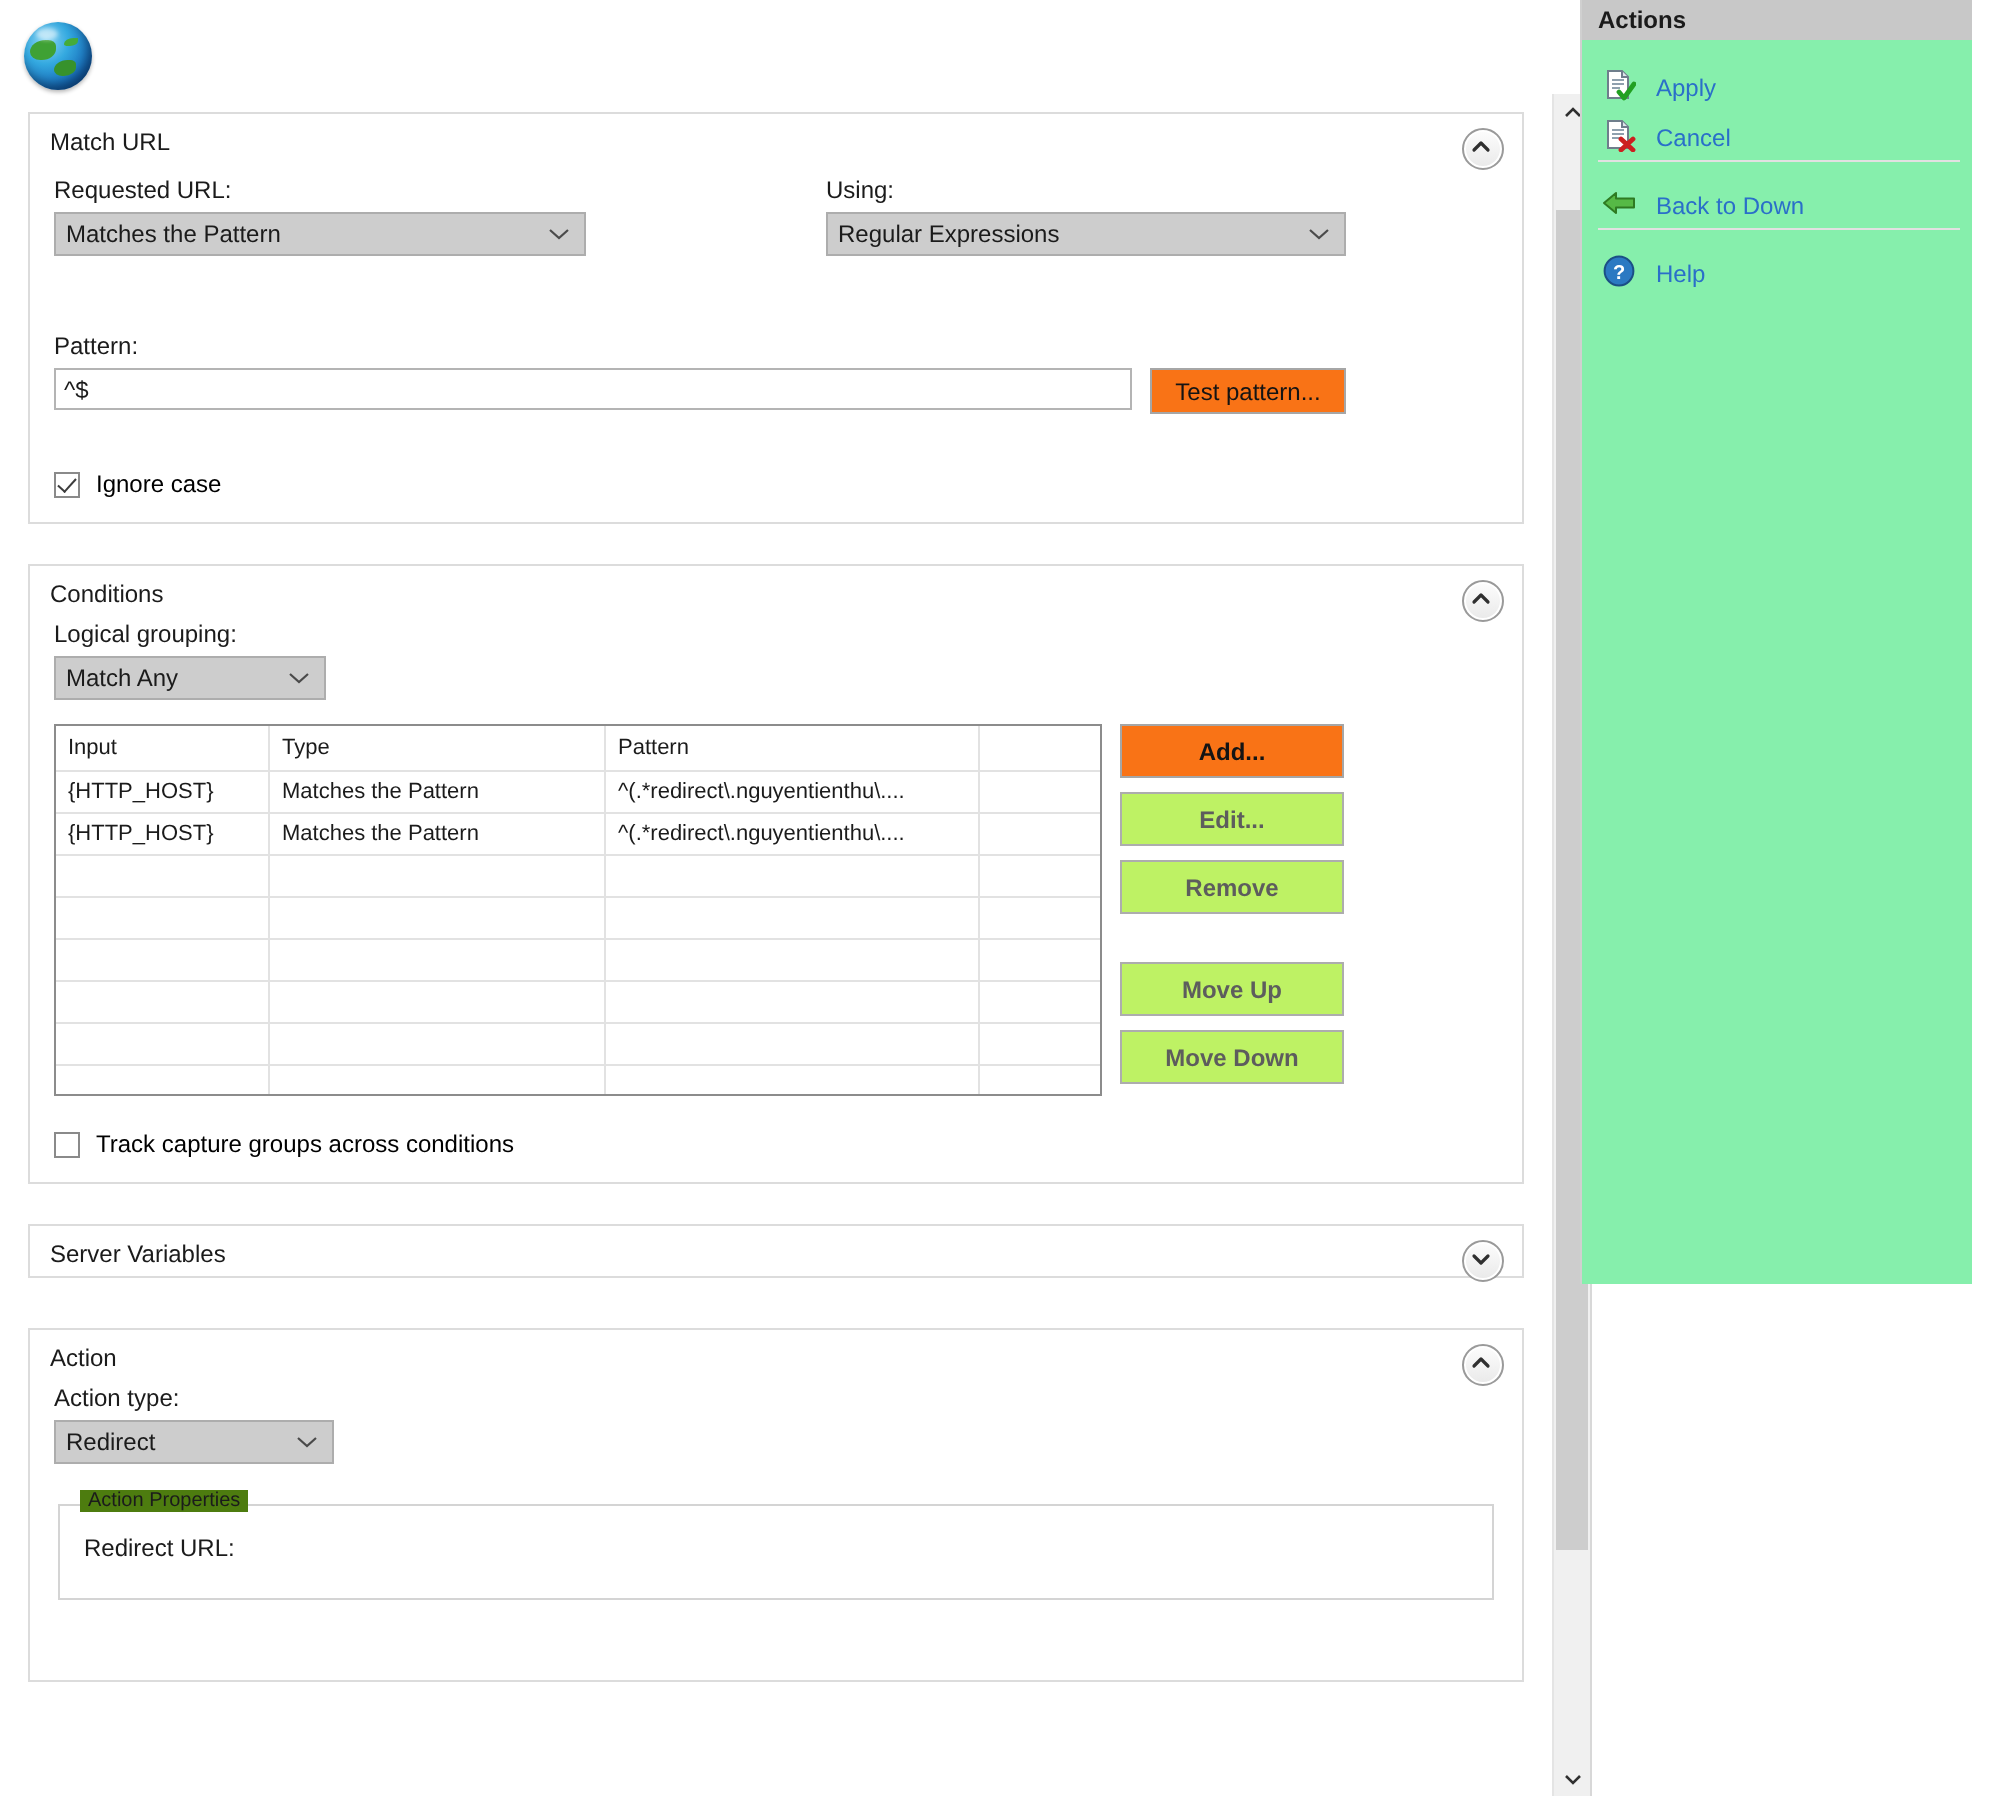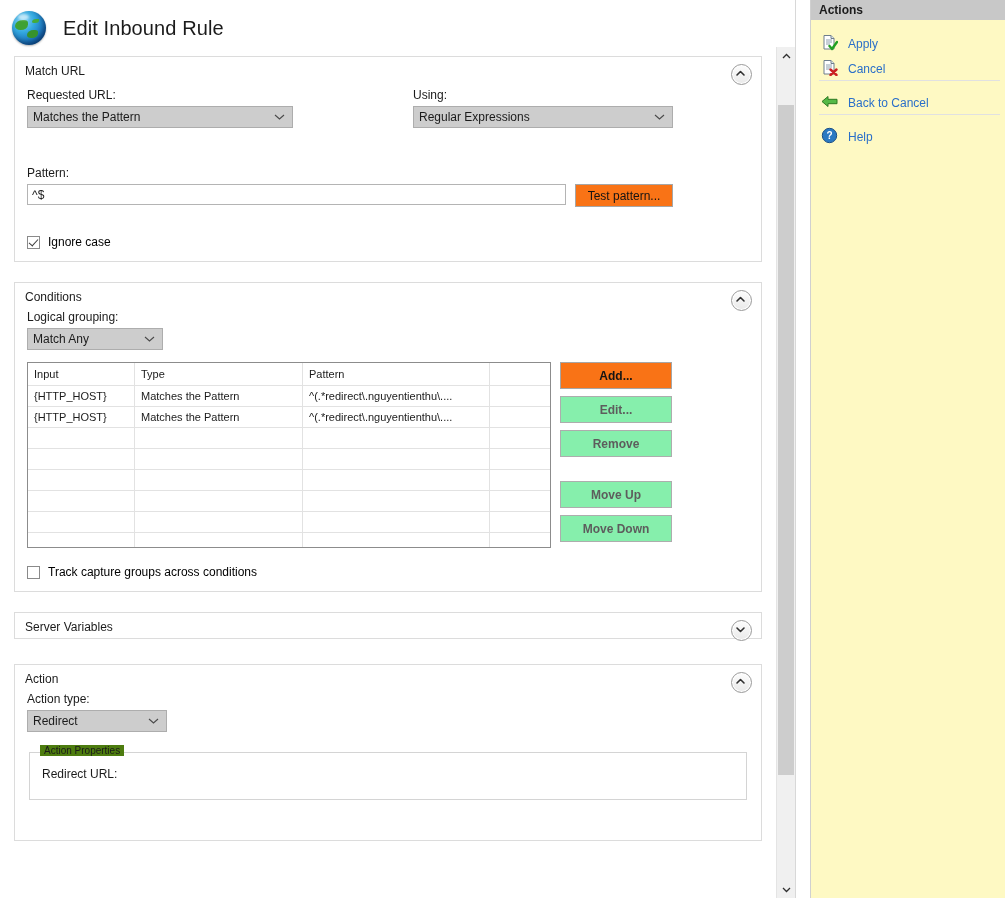--- a/index.html
+++ b/index.html
@@ -128,21 +128,21 @@
     border: 1px solid #b4b4b4;
     box-sizing: border-box;
     display: flex; align-items: center;
     padding-left: 4px;
     font-size: 12px;
     color: #1b1b1b;
     cursor: text;
   }
   .btn {
     height: 22px;
-    background: #86efac;
+    background: #bef264;
     border: 1px solid #adadad;
     box-sizing: border-box;
     font-size: 12px;
     color: #1b1b1b;
     display: flex; align-items: center; justify-content: center;
     cursor: pointer;
     user-select: none;
   }
   .btn.enabled {
     background: #f97316;
@@ -283,23 +283,23 @@
     position: absolute;
     left: 1px; top: 58px;
     width: 16px; height: 670px;
     background: #cdcdcd;
     cursor: pointer;
   }
 
   
   #actions-pane {
     position: absolute;
-    left: 810px; top: 0;
-    width: 195px; height: 898px;
-    background: #fef9c3;
+    left: 790px; top: 0;
+    width: 195px; height: 642px;
+    background: #86efac;
     border-left: 1px solid #d0d0d0;
   }
   #actions-header {
     height: 20px;
     background: #c8c8c8;
     display: flex; align-items: center;
     padding-left: 8px;
     font-size: 12px;
     font-weight: bold;
     color: #1b1b1b;
@@ -324,21 +324,20 @@
 </style>
 </head>
 <body>
 
 <div id="root">
 
   <div id="main-pane">
 
     <div id="page-header">
       <div id="globe-icon"></div>
-      <div id="page-title">Edit Inbound Rule</div>
     </div>
 
     <div id="scroll-body">
       <div id="content">
 
         <div class="section">
           <div class="section-title">Match URL</div>
           <div class="chevron-btn">
             <svg width="11" height="11" viewBox="0 0 11 11">
               <path d="M2 7 L5.5 3.5 L9 7" stroke="#303030" stroke-width="1.6" fill="none" stroke-linecap="round" stroke-linejoin="round"></path>
@@ -569,21 +568,21 @@
     </div>
 
     <div class="action-sep"></div>
 
     <div class="action-item">
       <span class="act-icon">
         <svg width="17" height="17" viewBox="0 0 17 17">
           <path d="M1 8.5 L7 3.5 V6.3 H16 V10.7 H7 V13.5 Z" fill="#56b946" stroke="#2e7a22" stroke-width="1" stroke-linejoin="round"></path>
         </svg>
       </span>
-      <span class="action-label">Back to Cancel</span>
+      <span class="action-label">Back to Down</span>
     </div>
 
     <div class="action-sep"></div>
 
     <div class="action-item">
       <span class="act-icon">
         <svg width="17" height="17" viewBox="0 0 17 17">
           <circle cx="8.5" cy="8.5" r="7.2" fill="#2b79c2" stroke="#1b4f85" stroke-width="1"></circle>
           <text x="8.5" y="12.3" font-family="Liberation Sans, sans-serif" font-size="10" font-weight="bold" fill="#ffffff" text-anchor="middle">?</text>
         </svg>

